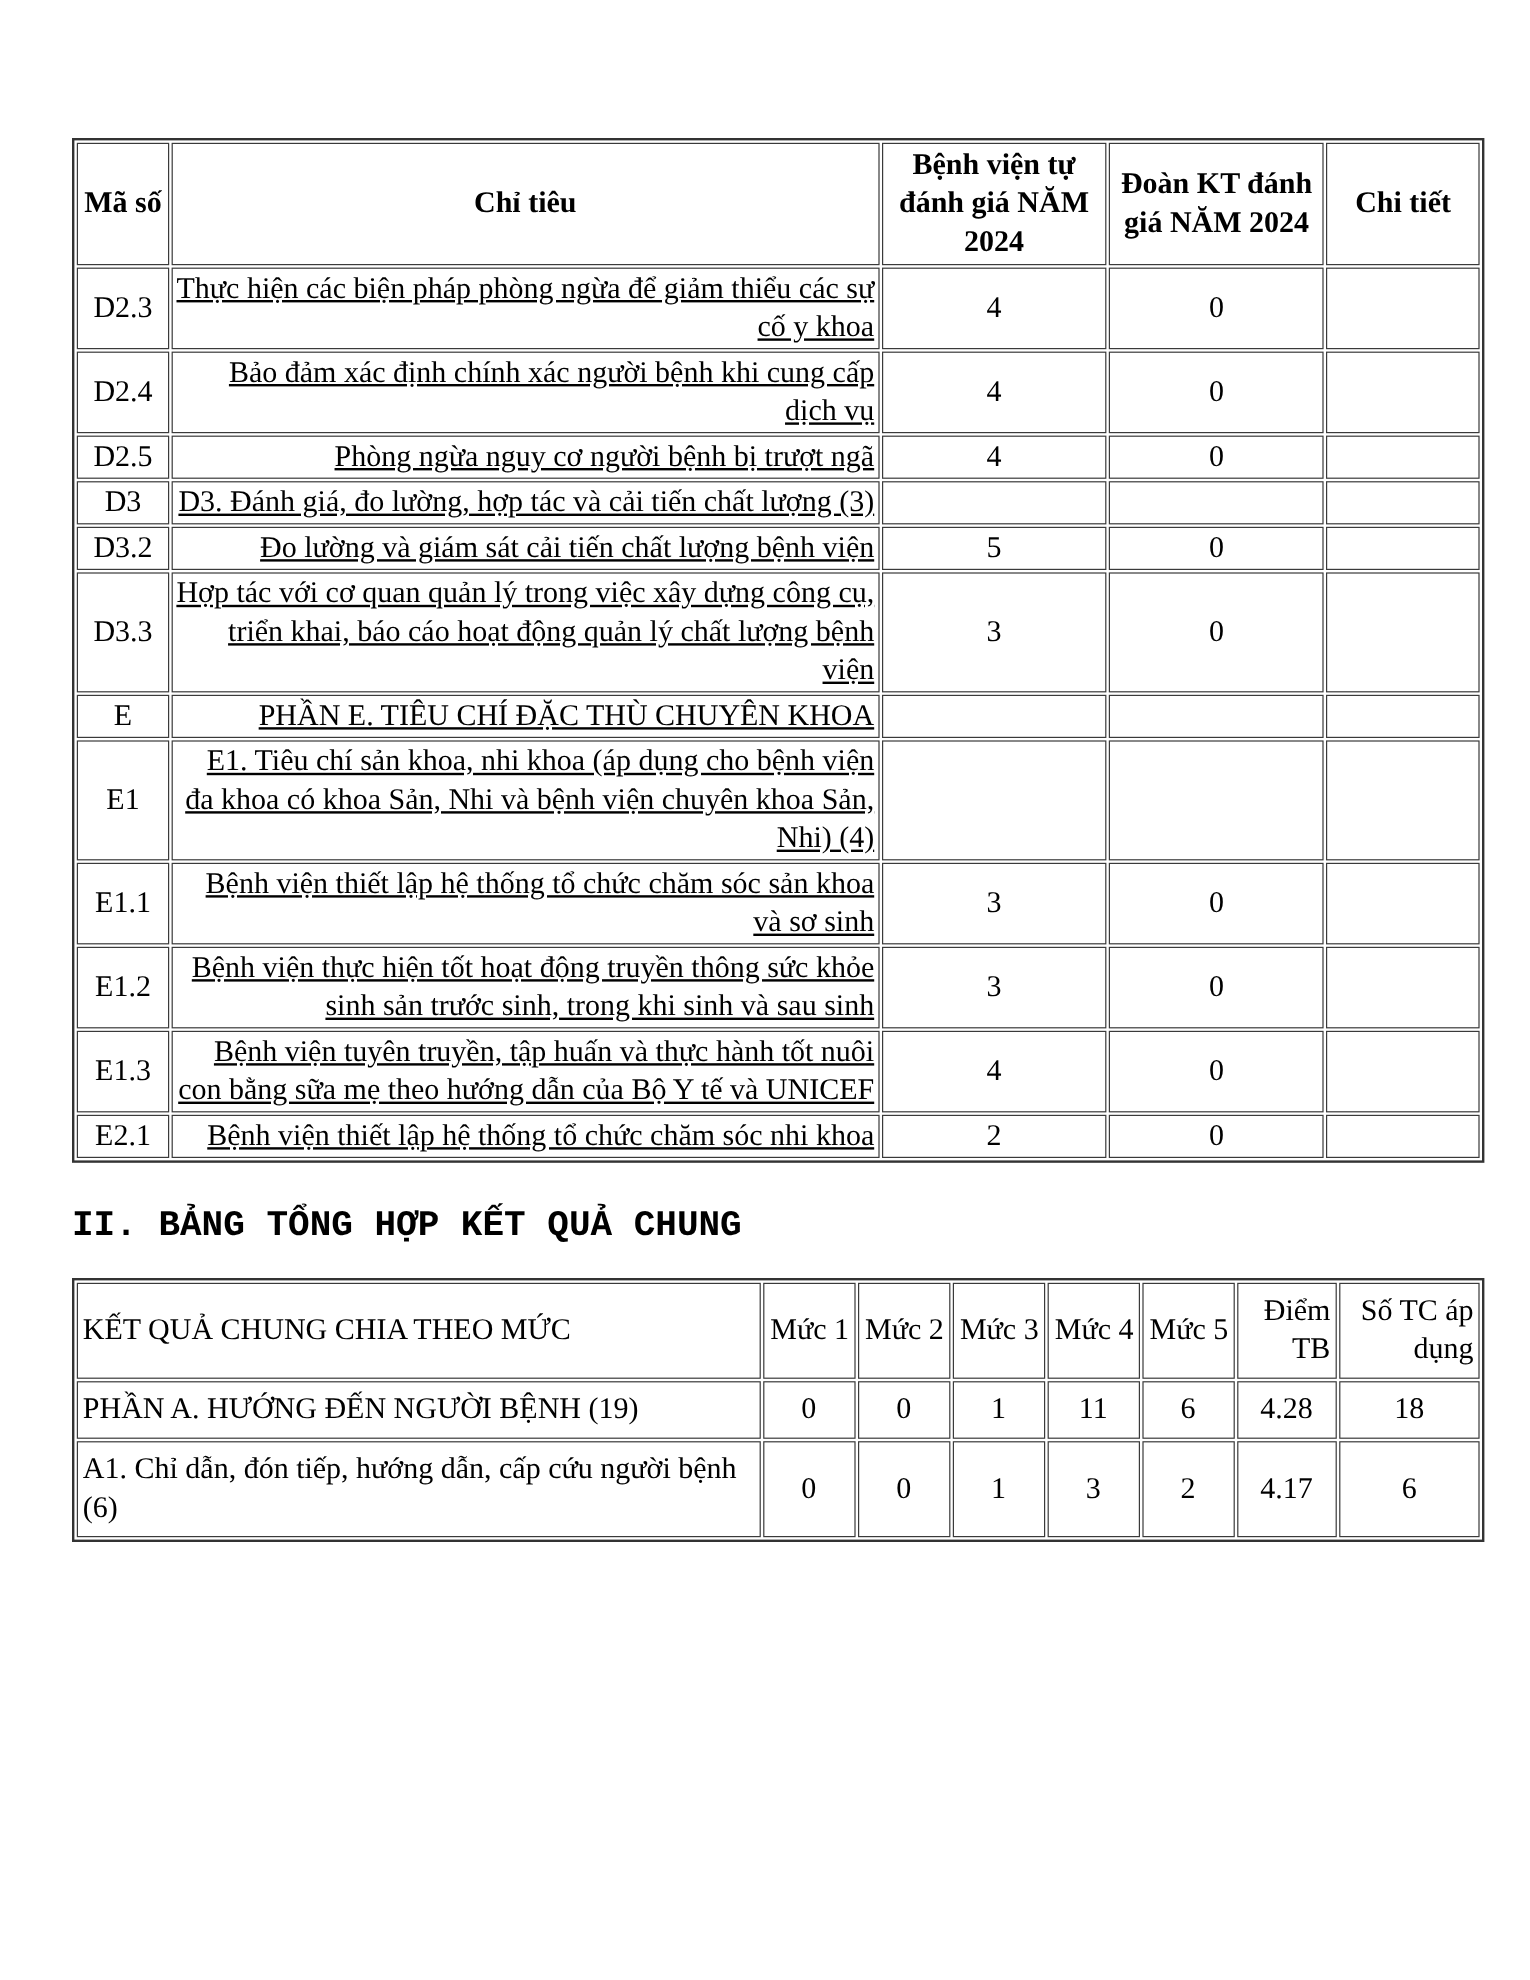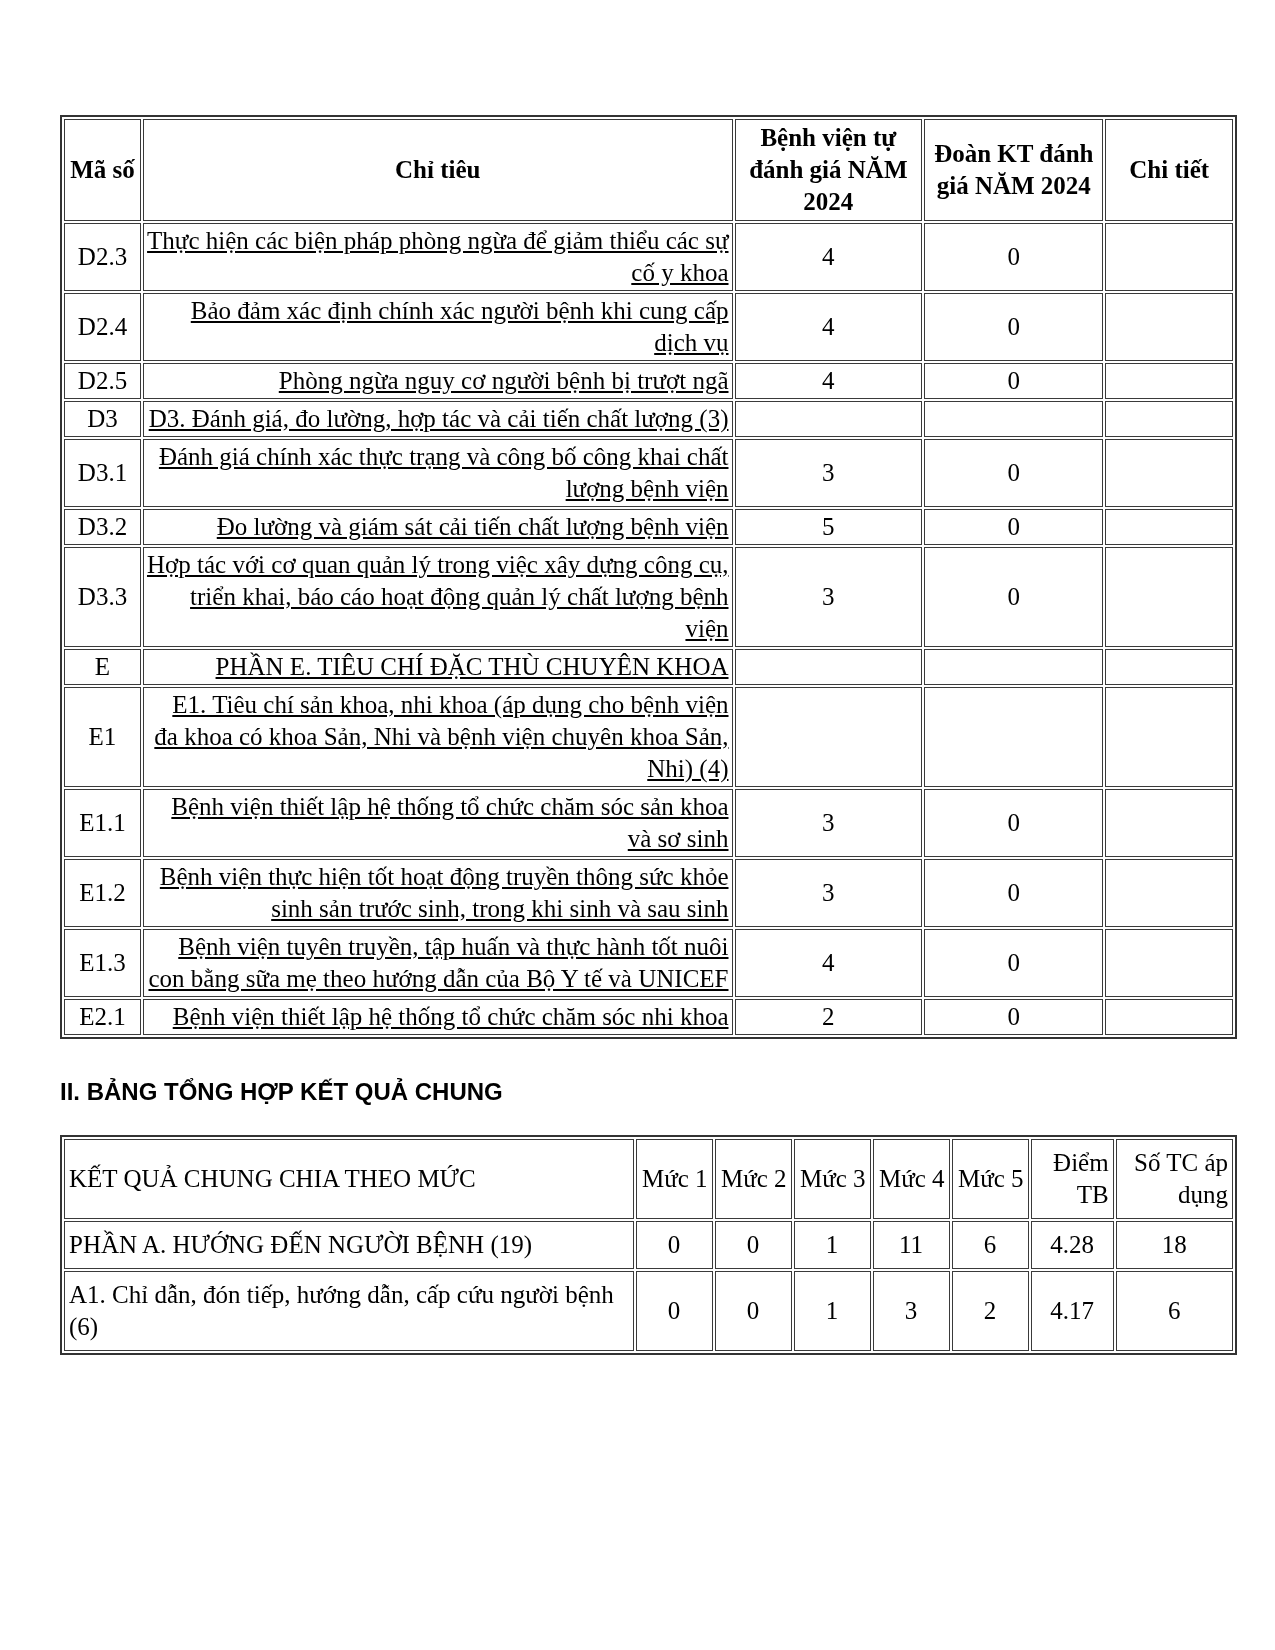--- a/index.html
+++ b/index.html
@@ -42,22 +42,22 @@
   }
   table.t1 td {
     padding: 1px 3px;
   }
   table.t1 td.code  { text-align: center; }
   table.t1 td.crit  { text-align: right; text-decoration: underline; }
   table.t1 td.num   { text-align: center; }
   table.t1 td.detail{ text-align: center; }
   
   h2.section-heading {
-    font-family: Liberation Sans, sans-serif;
-    font-size: 24px;
+    font-family: Liberation Mono, monospace;
+    font-size: 30px;
     line-height: 34px;
     font-weight: bold;
     margin: 36px 0 26px 0;
   }
   
   table.t2 th {
     font-weight: normal;
     text-align: right;
     padding: 7px 4px;
   }
@@ -113,27 +113,20 @@
           <td class="detail"></td>
         </tr>
         <tr>
           <td class="code">D3</td>
           <td class="crit">D3. Đánh giá, đo lường, hợp tác và cải tiến chất lượng (3)</td>
           <td class="num"></td>
           <td class="num"></td>
           <td class="detail"></td>
         </tr>
         <tr>
-          <td class="code">D3.1</td>
-          <td class="crit">Đánh giá chính xác thực trạng và công bố công khai chất lượng bệnh viện</td>
-          <td class="num">3</td>
-          <td class="num">0</td>
-          <td class="detail"></td>
-        </tr>
-        <tr>
           <td class="code">D3.2</td>
           <td class="crit">Đo lường và giám sát cải tiến chất lượng bệnh viện</td>
           <td class="num">5</td>
           <td class="num">0</td>
           <td class="detail"></td>
         </tr>
         <tr>
           <td class="code">D3.3</td>
           <td class="crit">Hợp tác với cơ quan quản lý trong việc xây dựng công cụ, triển khai, báo cáo hoạt động quản lý chất lượng bệnh viện</td>
           <td class="num">3</td>

